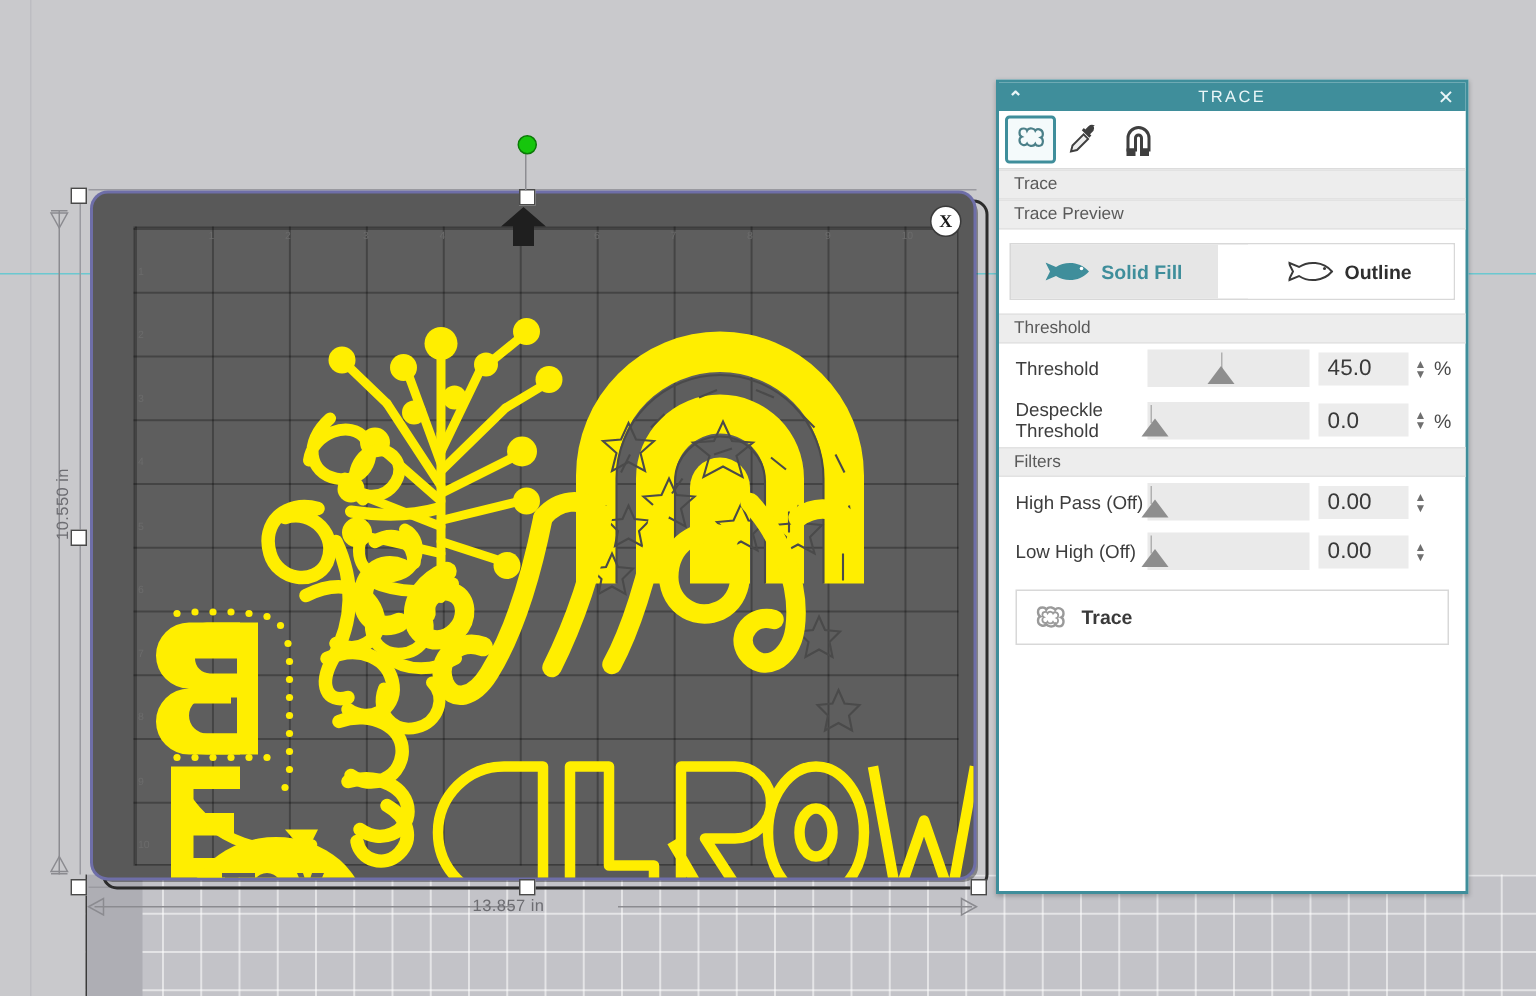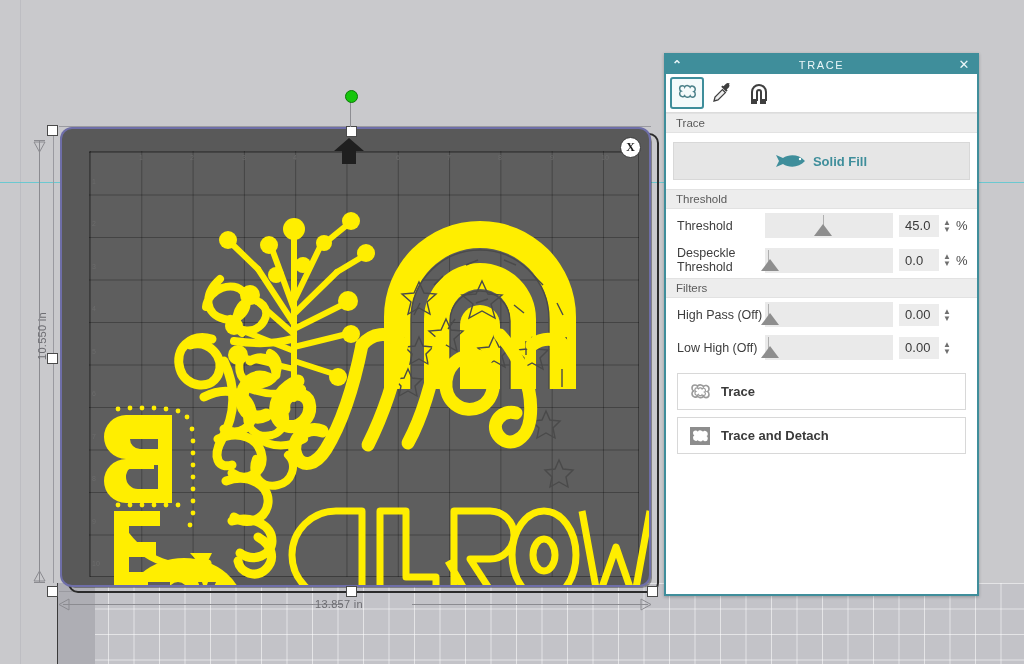--- a/index.html
+++ b/index.html
@@ -105,21 +105,21 @@
     font-size:13px;font-weight:bold;color:#2f2f2f;background:#fff;
   }
   .preview-opt.sel{background:#e6e6e6;color:#3f8e9b;}
 
   .ctrlrow{display:flex;align-items:center;padding:4px 11px 4px 11px;}
   .ctrllabel{width:88px;color:#3d3d3d;font-size:12.5px;line-height:14px;}
   .slider{position:relative;flex:1;height:25px;background:#eaeaea;margin-right:6px;}
   .slider .tick{position:absolute;top:2px;width:1px;height:12px;background:#b0b0b0;}
   .slider .thumb{position:absolute;bottom:2px;width:0;height:0;
     border-left:9px solid transparent;border-right:9px solid transparent;border-bottom:12px solid #8e8e8e;}
-  .numbox{width:40px;height:22px;background:#ececec;color:#3a3a3a;font-size:13px;
+  .numbox{width:60px;height:22px;background:#ececec;color:#3a3a3a;font-size:15px;
     display:flex;align-items:center;padding-left:6px;box-sizing:border-box;}
   .spin{display:flex;flex-direction:column;margin-left:4px;color:#6f6f6f;font-size:8px;line-height:7px;}
   .pct{margin-left:5px;color:#4a4a4a;font-size:13px;width:10px;}
   svg{display:block;}
 </style>
 </head>
 <body>
 
 <div id="workspace">
 
@@ -407,28 +407,36 @@
       <svg width="26" height="26" viewBox="0 0 26 26">
         <path d="M6 20 V12 a7 7 0 0 1 14 0 V20 h-5 V12 a2 2 0 0 0 -4 0 V20 z" fill="none" stroke="#3f3f3f" stroke-width="2"></path>
         <rect x="5" y="19" width="6" height="5" fill="#3f3f3f"></rect>
         <rect x="14" y="19" width="6" height="5" fill="#3f3f3f"></rect>
       </svg>
     </div>
   </div>
 
   <div class="section-head">Trace</div>
 
+  <div class="section-head">Trace Preview</div>
   <div id="preview-row">
     <div class="preview-opt sel">
       <svg width="30" height="16" viewBox="0 0 30 16">
         <path d="M29 8 c-6 -7 -16 -7 -22 -3 l-7 -3 l3 6 l-3 6 l7 -3 c6 4 16 4 22 -3z" fill="#3f8e9b"></path>
         <circle cx="24" cy="6" r="1.2" fill="#fff"></circle>
       </svg>
       <span>Solid Fill</span>
     </div>
+    <div class="preview-opt">
+      <svg width="30" height="16" viewBox="0 0 30 16">
+        <path d="M29 8 c-6 -7 -16 -7 -22 -3 l-7 -3 l3 6 l-3 6 l7 -3 c6 4 16 4 22 -3z" fill="none" stroke="#3a3a3a" stroke-width="1.3"></path>
+        <circle cx="24" cy="6" r="1" fill="#3a3a3a"></circle>
+      </svg>
+      <span>Outline</span>
+    </div>
   </div>
 
   <div class="section-head">Threshold</div>
 
   <div class="ctrlrow">
     <div class="ctrllabel">Threshold</div>
     <div class="slider">
       <span class="tick" style="left:45%"></span>
       <span class="thumb" style="left:calc(45% - 9px)"></span>
     </div>
@@ -485,21 +493,14 @@
   </div>
 
   <div class="pad">
     <div class="bigbtn small">
       <svg width="24" height="24" viewBox="0 0 24 24">
         <path d="M4 8 q0 -3 3 -3 q2 0 2.5 1.5 q1 -2 3.5 -1.5 q2 .4 2.5 1.6 q1 -1.6 3 -1 q2.5 .8 2.5 3.4 q0 2 -1.5 2.6 q1.6 .8 1.5 3 q-.2 3 -3 3 q-1.8 0 -2.5 -1.4 q-1 1.8 -3.4 1.4 q-2 -.4 -2.6 -1.6 q-1 1.6 -3 1 q-2.5 -.8 -2.5 -3.4 q0 -2 1.6 -2.6 q-1.6 -.8 -1.6 -3 z" fill="none" stroke="#9a9a9a" stroke-width="1.6"></path>
         <path d="M7 9.5 q0 -1.6 1.8 -1.6 q1.2 0 1.6 .9 q.7 -1.2 2.2 -.9 q1.2 .3 1.5 1 q.7 -1 1.9 -.6 q1.5 .5 1.5 2.1 q0 1.2 -1 1.6 q1 .5 .9 1.8 q-.1 1.8 -1.8 1.8 q-1.1 0 -1.6 -.9 q-.6 1.1 -2.1 .9 q-1.2 -.2 -1.6 -1 q-.6 1 -1.9 .6 q-1.5 -.5 -1.5 -2.1 q0 -1.2 1 -1.6 q-1 -.5 -1 -1.8z" fill="none" stroke="#9a9a9a" stroke-width="1.2"></path>
       </svg>
       <span>Trace</span>
     </div>
-    <div class="bigbtn small">
-      <svg width="24" height="24" viewBox="0 0 24 24">
-        <rect x="2" y="3" width="20" height="18" fill="#8d8d8d"></rect>
-        <path d="M5 9 q0 -2.6 2.6 -2.6 q1.7 0 2.2 1.3 q.9 -1.7 3 -1.3 q1.7 .3 2.2 1.4 q.9 -1.4 2.6 -.9 q2.2 .7 2.2 3 q0 1.7 -1.3 2.2 q1.4 .7 1.3 2.6 q-.2 2.6 -2.6 2.6 q-1.6 0 -2.2 -1.2 q-.9 1.6 -3 1.2 q-1.7 -.3 -2.2 -1.4 q-.9 1.4 -2.6 .9 q-2.2 -.7 -2.2 -3 q0 -1.7 1.4 -2.2 q-1.4 -.7 -1.4 -2.6z" fill="#fff"></path>
-      </svg>
-      <span>Trace and Detach</span>
-    </div>
   </div>
 </div>
 
 </body></html>

